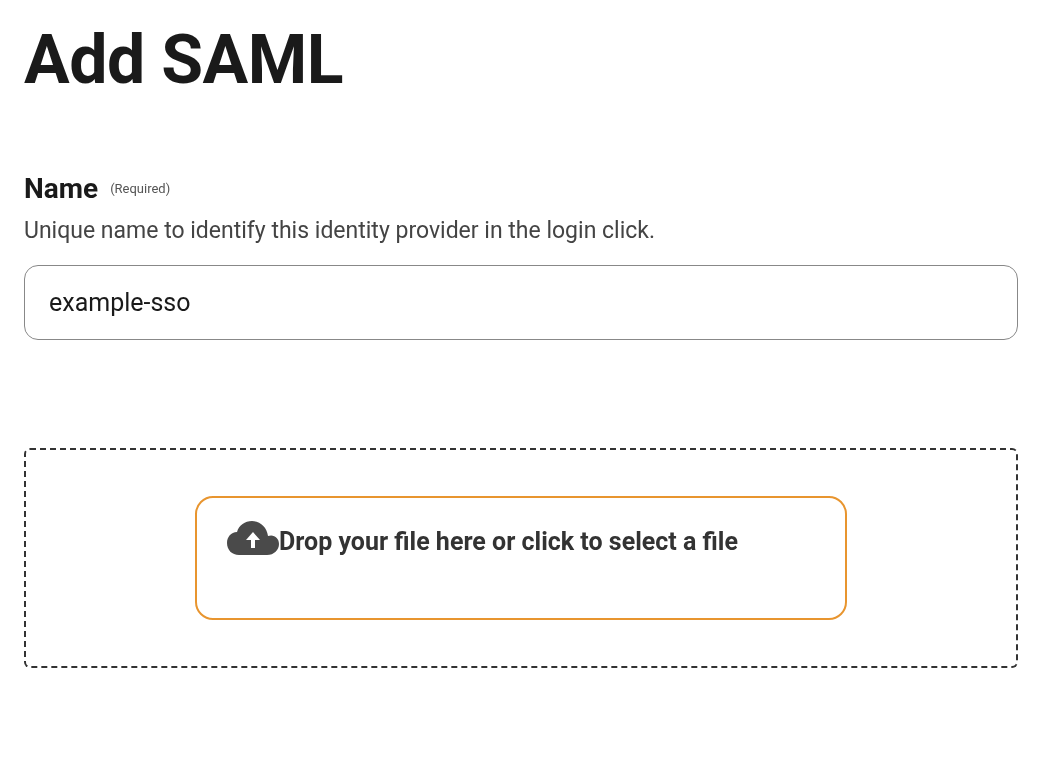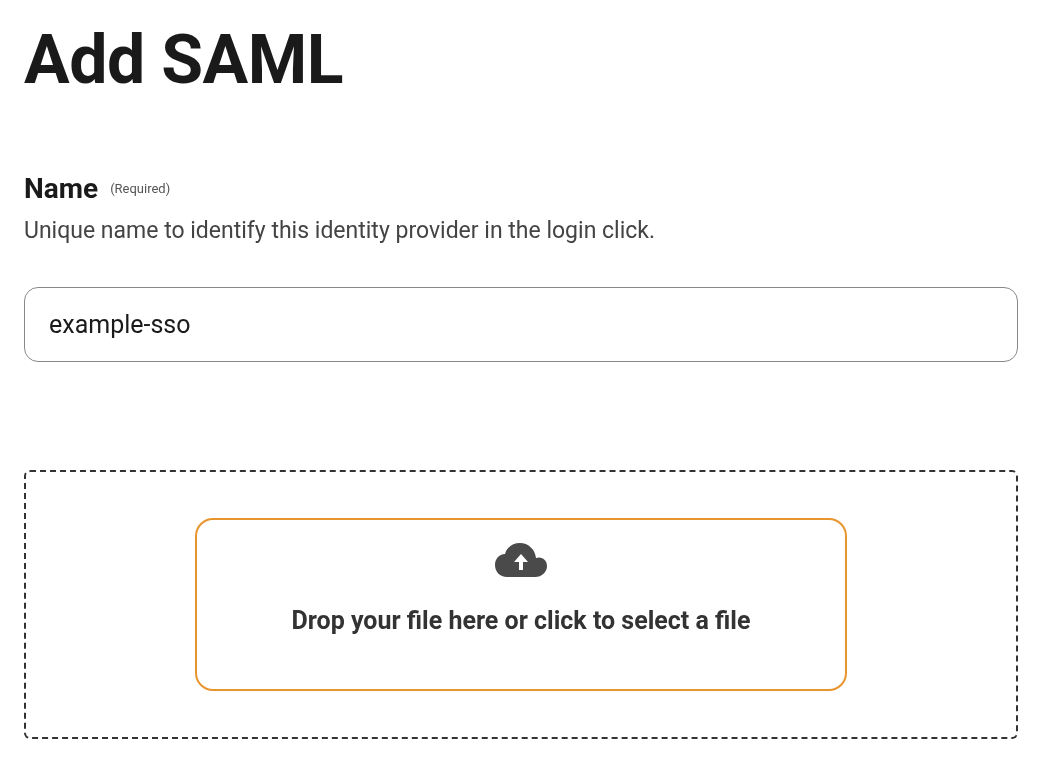--- a/index.html
+++ b/index.html
@@ -58,38 +58,37 @@
     .text-input {
       width: 100%;
       font-size: 25px;
       font-family: inherit;
       padding: 22px 24px;
       border: 1.5px solid #888888;
       border-radius: 14px;
       color: #1a1a1a;
       background: #ffffff;
       outline: none;
-      margin-top: 22px;
     }
     
     .dropzone-outer {
       border: 2px dashed #333333;
       border-radius: 6px;
       padding: 46px 20px;
       display: flex;
       align-items: center;
       justify-content: center;
     }
     
     .dropzone-inner {
       border: 2px solid #e8952f;
       border-radius: 18px;
       padding: 20px 30px 34px 30px;
       display: flex;
-      flex-direction: column;
+      flex-direction: row;
       align-items: center;
       text-align: center;
       background: #ffffff;
       min-width: 652px;
     }
     
     .upload-icon {
       width: 52px;
       height: 44px;
       margin-bottom: 22px;

